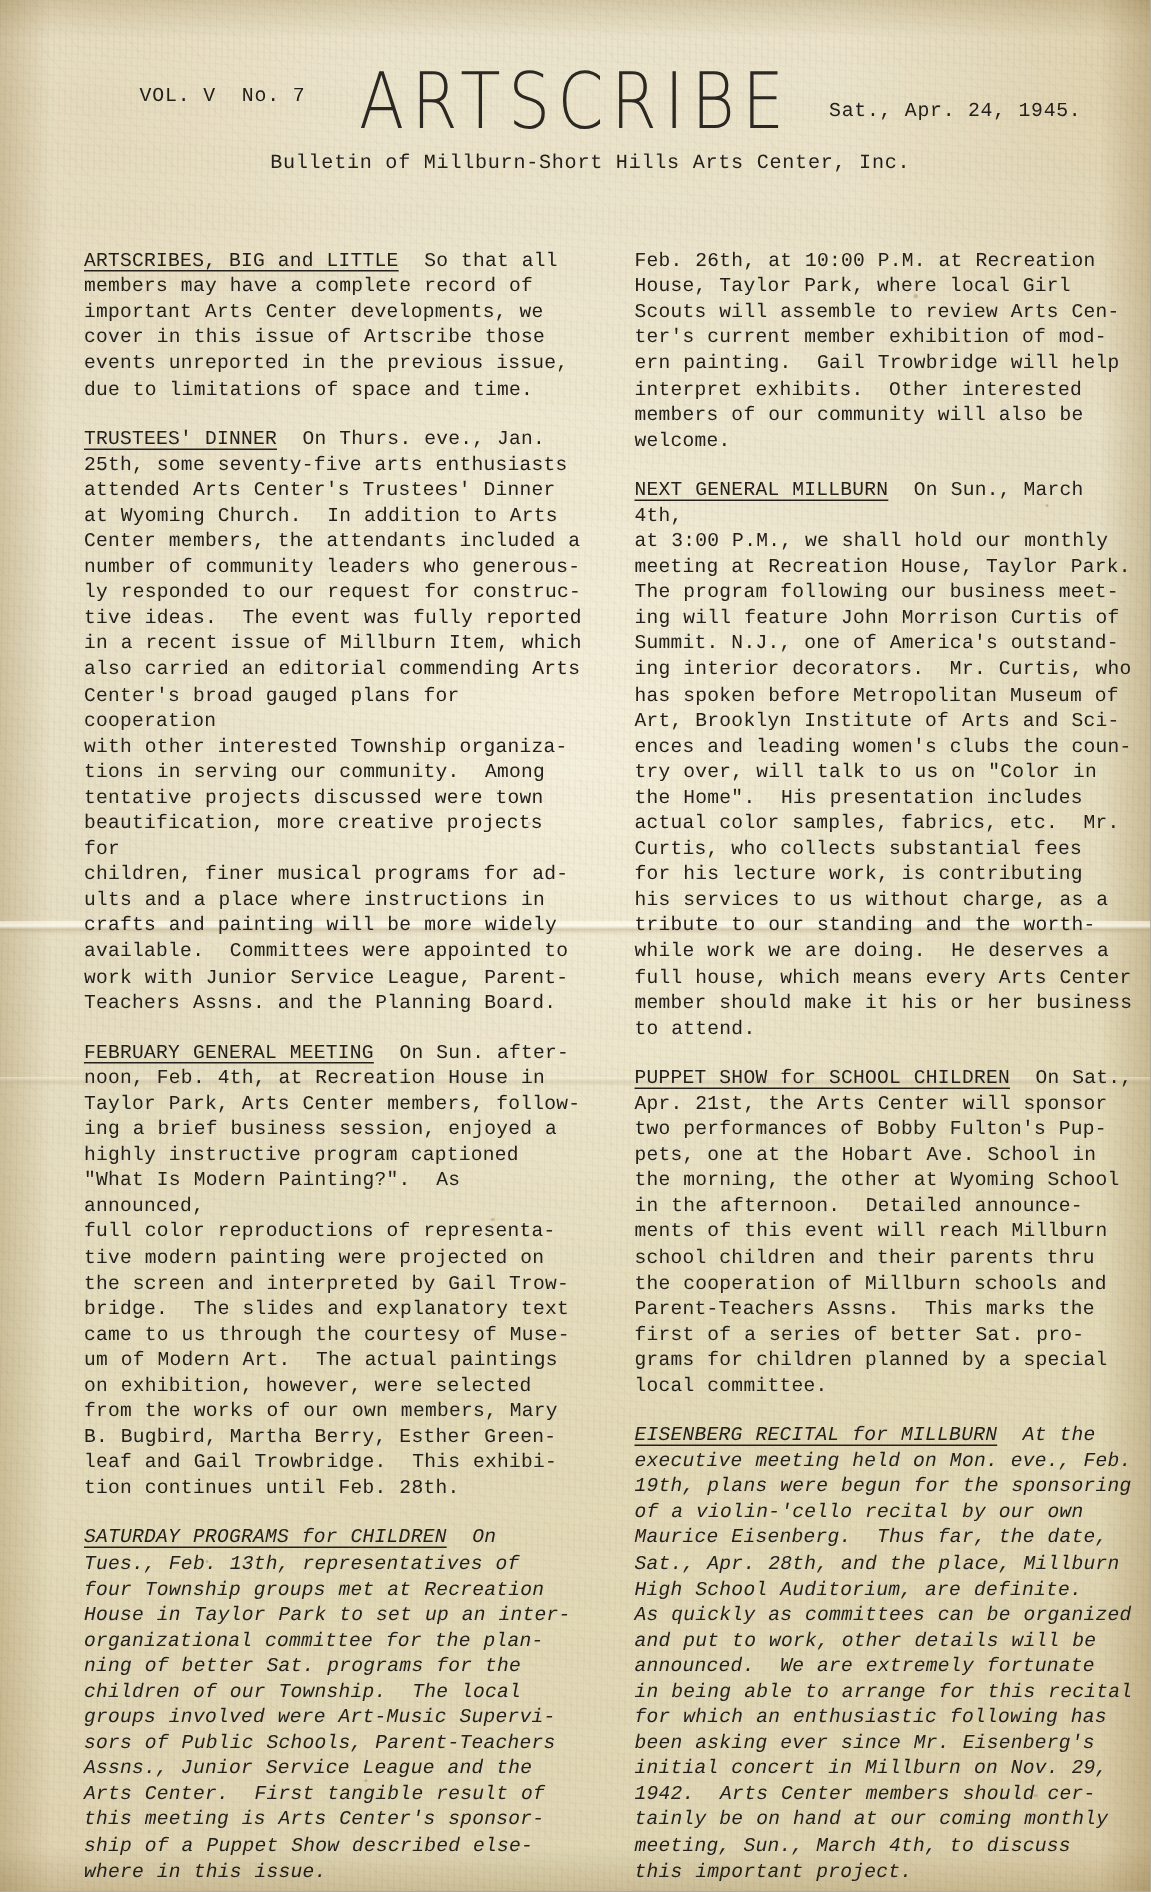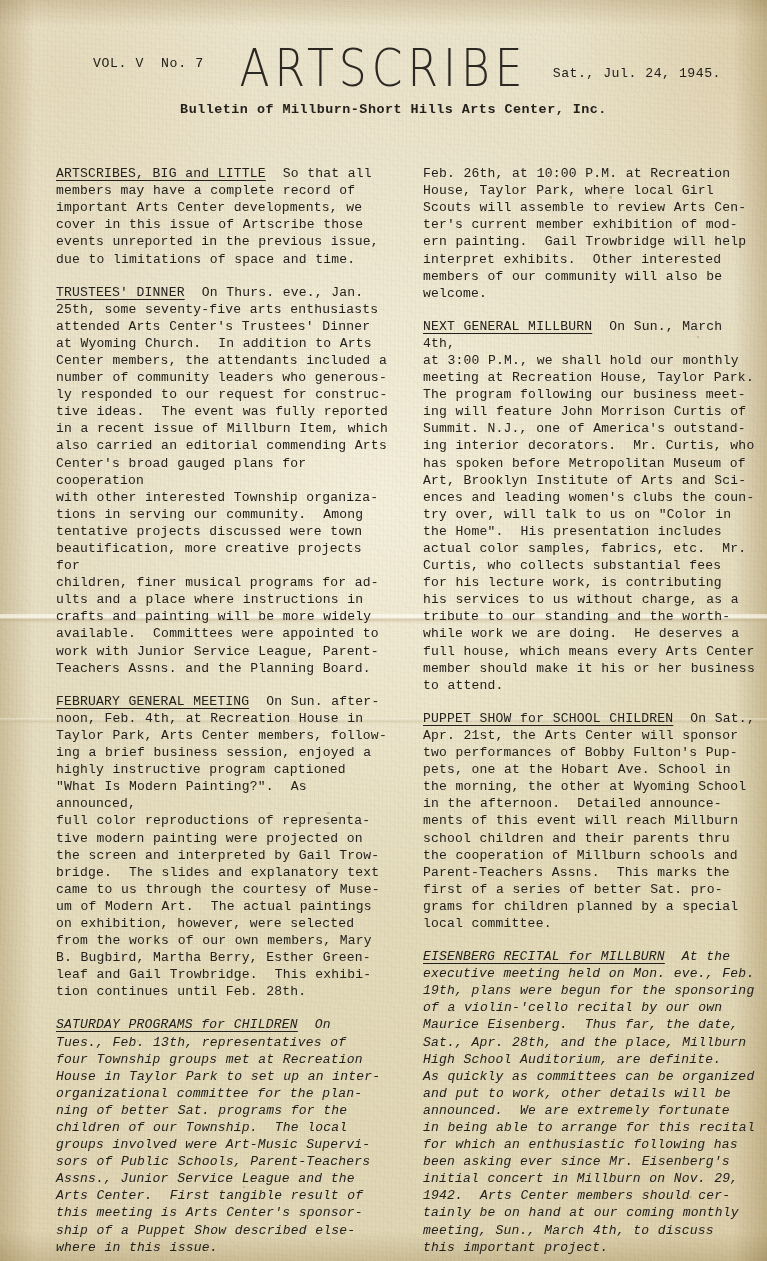--- a/index.html
+++ b/index.html
@@ -125,21 +125,21 @@
     letter-spacing: 0.5px;
     white-space: pre;
   }
   .subtitle {
     position: absolute;
     left: 0; right: 0;
     top: 102px;
     text-align: center;
     font-size: 13.4px;
     letter-spacing: 0.5px;
-    font-weight: 700;
+    font-weight: 400;
     padding-left: 20px;
   }
 
   
   .columns {
     position: absolute;
     top: 152px;
     left: 56px;
     right: 46px;
     display: flex;
@@ -192,21 +192,21 @@
   <div class="spec" style="left:718px; top:869px; width:2px; height:3px;"></div>
   <div class="spec" style="left:137px; top:1040px; width:2px; height:2px;"></div>
   <div class="spec" style="left:689px; top:1196px; width:3px; height:2px;"></div>
   <div class="spec" style="left:243px; top:1186px; width:2px; height:2px;"></div>
 
   <div class="content">
 
     <div class="masthead">
       <div class="vol">VOL. V  No. 7</div>
       <div class="logo">ARTSCRIBE</div>
-      <div class="dateline">Sat., Jul. 24, 1945.</div>
+      <div class="dateline">Sat., Apr. 24, 1945.</div>
       <div class="subtitle">Bulletin of Millburn-Short Hills Arts Center, Inc.</div>
     </div>
 
     <div class="columns">
       <div class="col" id="col-left">
           <div class="article">
             <p class="para"><span class="headline">ARTSCRIBES, BIG and LITTLE</span><span>  So that all
 members may have a complete record of
 important Arts Center developments, we
 cover in this issue of Artscribe those

